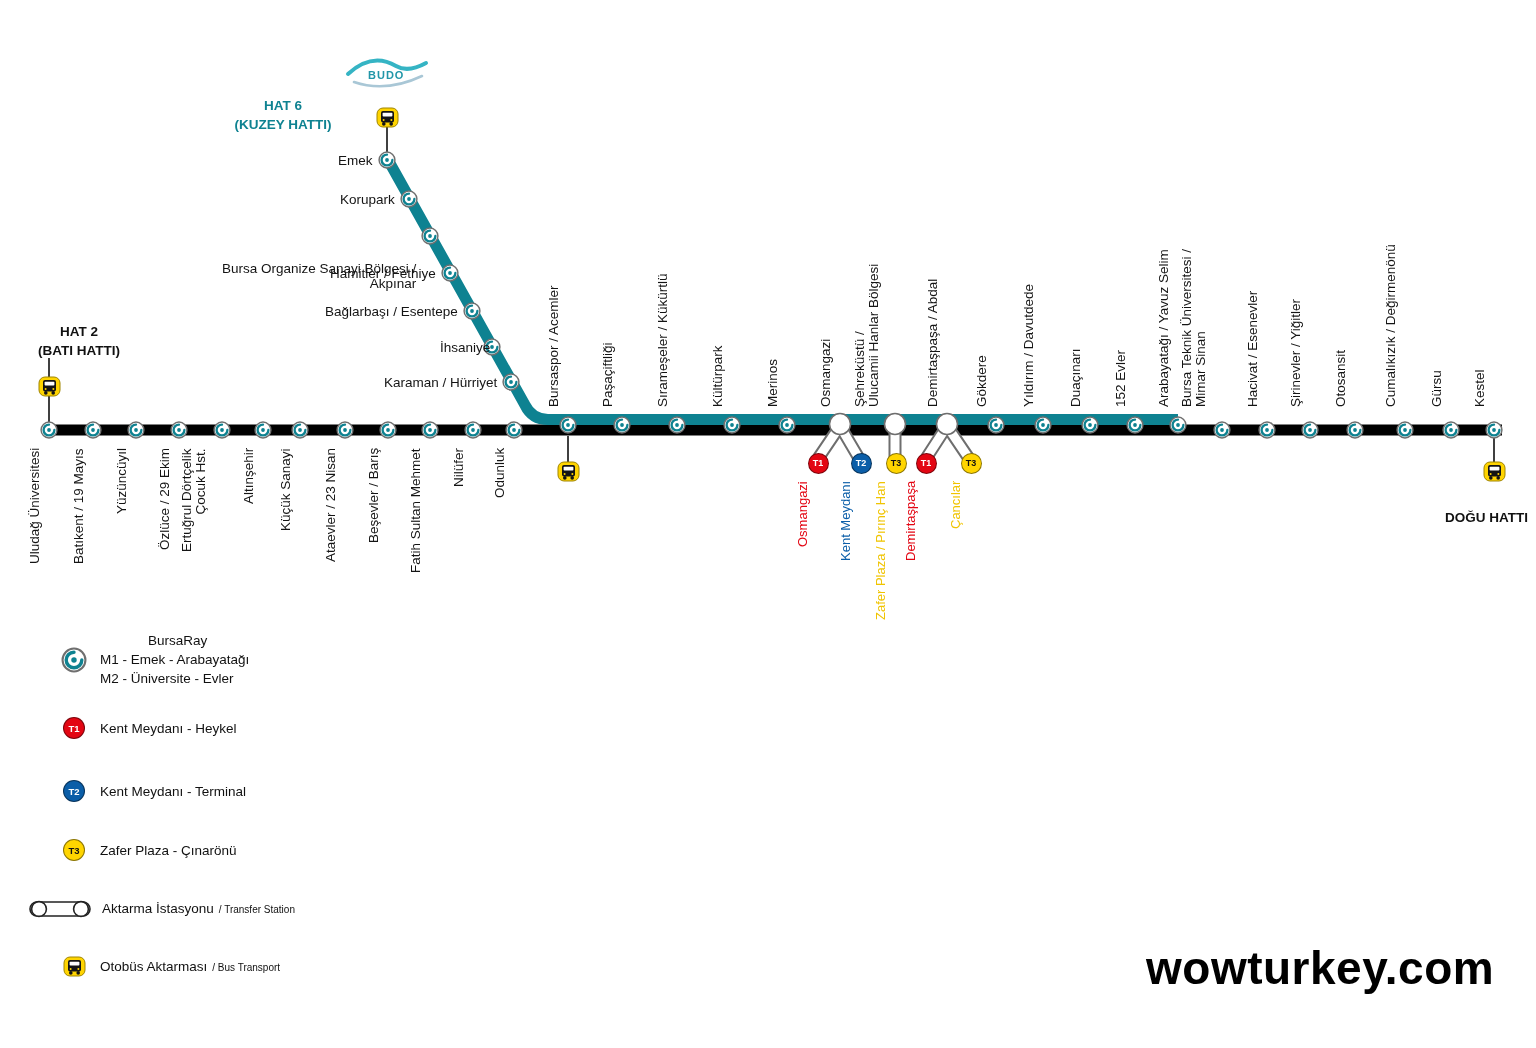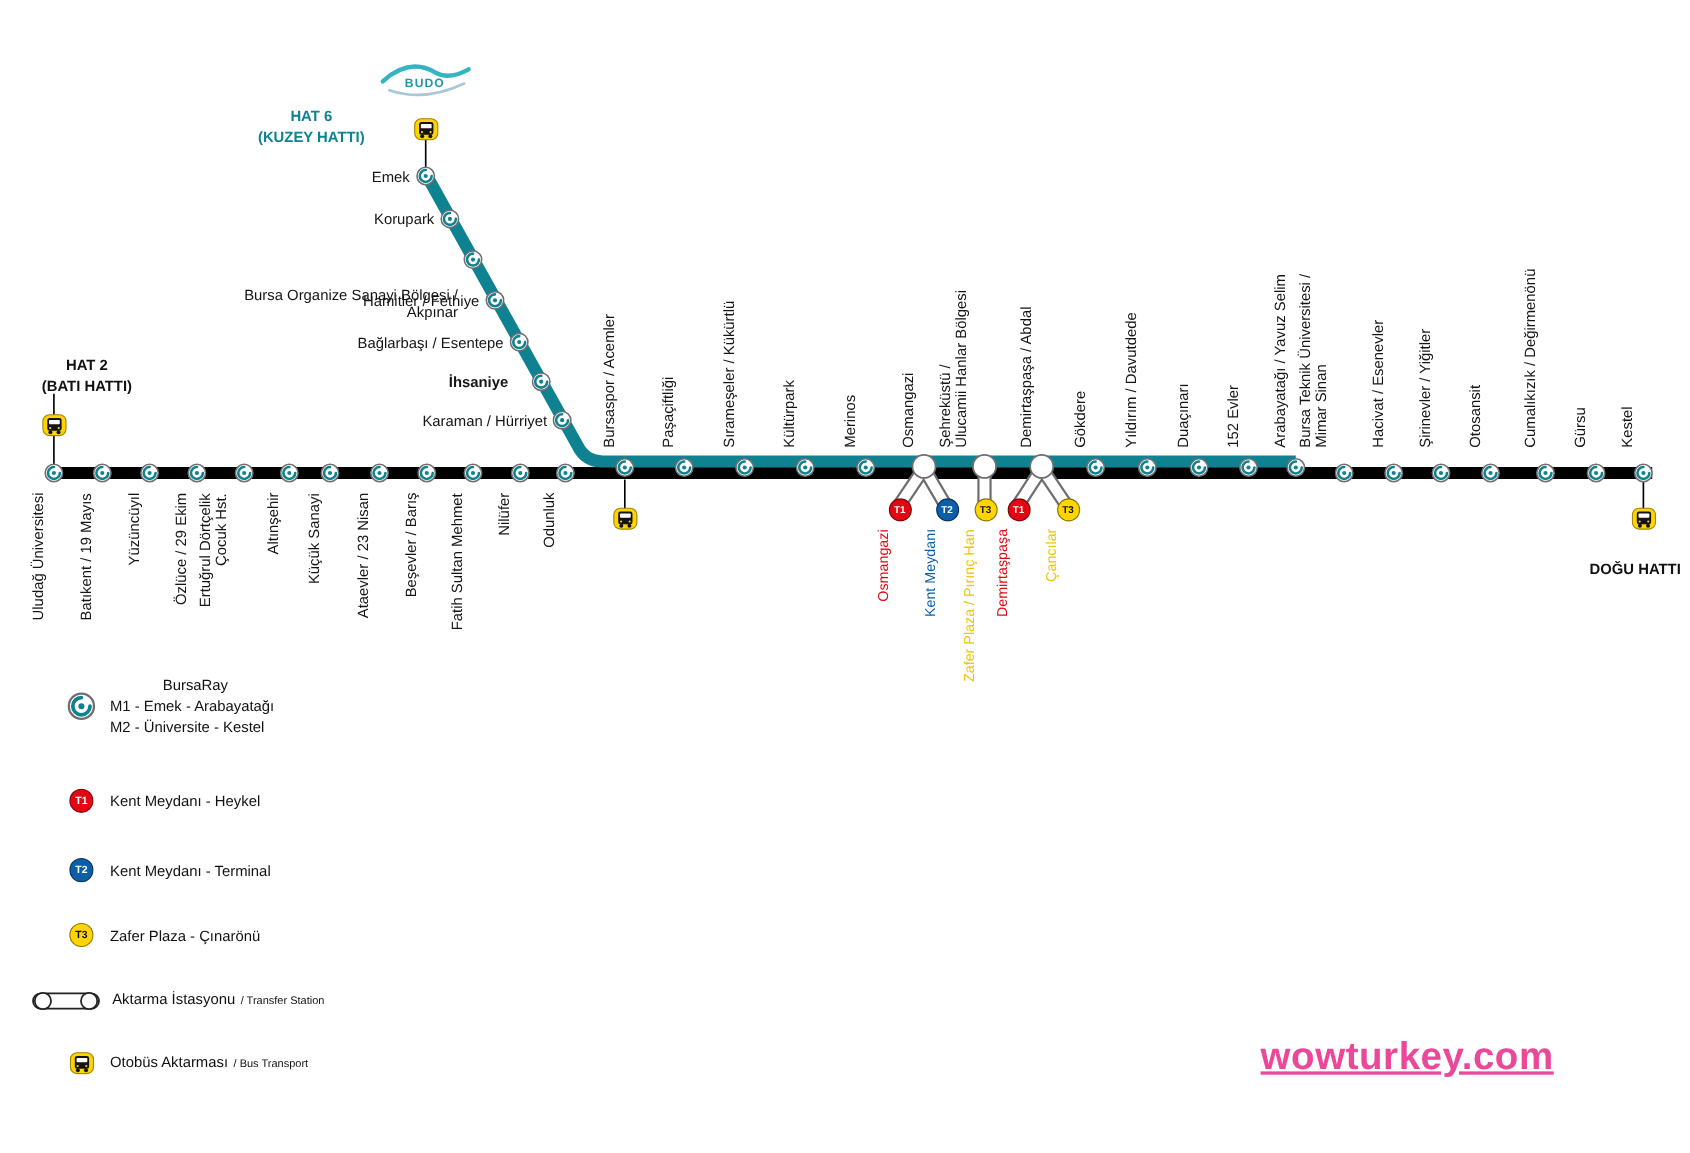--- a/index.html
+++ b/index.html
@@ -21,22 +21,22 @@
   .hat.teal{color:#0e8291;}
   .hat.right{text-align:right;}
   .lg-row{position:absolute;display:flex;align-items:center;font-size:13.5px;color:#111;}
   .lg-icon{display:flex;justify-content:center;align-items:center;width:32px;flex:0 0 32px;}
   .lg-icon.wide{width:64px;flex:0 0 64px;}
   .lg-text{margin-left:10px;line-height:19px;}
   .lg-title{margin-left:48px;}
   .lg-row small{font-size:10px;margin-left:5px;}
   .lg-badge{width:20px;height:20px;border-radius:50%;display:flex;align-items:center;
             justify-content:center;font-size:9.5px;font-weight:bold;border:1px solid rgba(0,0,0,.45);}
-  .watermark{position:absolute;left:1146px;top:941px;font-size:35px;font-weight:bold;
-             color:#ec4899;letter-spacing:.5px;text-decoration:underline;}
+  .watermark{position:absolute;left:1146px;top:941px;font-size:46px;font-weight:bold;
+             color:#000000;letter-spacing:.5px;}
 </style>
 </head>
 <body>
 
 <div id="canvas">
 
   <svg id="lines-svg" width="1536" height="1048">
 
     <line x1="44" y1="430" x2="1502" y2="430" stroke="#000000" stroke-width="11"></line>
 
@@ -69,32 +69,32 @@
     <text x="30" y="31" font-size="11" font-weight="bold" fill="#2196a8" letter-spacing="1">BUDO</text>
   </svg>
 
   <div class="hat teal" style="left:216px;top:96px;width:134px;">HAT 6
 (KUZEY HATTI)</div>
   <div class="hat" style="left:24px;top:322px;width:110px;">HAT 2
 (BATI HATTI)</div>
   <div class="hat right" style="left:1388px;top:508px;width:140px;">DOĞU HATTI</div>
 
   <div>
-    <div class="lg-row" style="left:58px;top:613px;">
+    <div class="lg-row" style="left:58px;top:631px;">
       <span class="lg-icon" id="lg-bursaray-icon">
           <svg width="26" height="26" viewBox="0 0 20 20">
             <circle cx="10" cy="10" r="8.8" fill="#fff" stroke="#6f6f6f" stroke-width="1.6"></circle>
             <path d="M10 4 a6 6 0 1 0 6 6" fill="none" stroke="#0e8291" stroke-width="2.6" stroke-linecap="round"></path>
             <circle cx="10" cy="10" r="2.1" fill="#0e8291"></circle>
           </svg>
         </span>
       <div class="lg-text">
         <div class="lg-title">BursaRay</div>
         <div>M1 - Emek - Arabayatağı</div>
-        <div>M2 - Üniversite - Kestel</div>
+        <div>M2 - Üniversite - Evler</div>
       </div>
     </div>
 
     <div id="legend-tram-rows">
         <div class="lg-row" style="left: 58px; top: 717px;">
           <span class="lg-icon">
             <span class="lg-badge" style="background: rgb(227, 6, 19); color: rgb(255, 255, 255);">T1</span>
           </span>
           <span class="lg-text">Kent Meydanı - Heykel</span>
         </div>
@@ -390,21 +390,21 @@
         <circle cx="10" cy="10" r="8.8" fill="#fff" stroke="#6f6f6f" stroke-width="1.6"></circle>
         <path d="M10 4 a6 6 0 1 0 6 6" fill="none" stroke="#0e8291" stroke-width="2.6" stroke-linecap="round"></path>
         <circle cx="10" cy="10" r="2.1" fill="#0e8291"></circle>
       </svg></div>
     <div class="hlabel" style="left: 325px; top: 303.5px;">Bağlarbaşı / Esentepe</div>
     <div class="marker" style="left: 483px; top: 338px;"><svg width="18" height="18" viewBox="0 0 20 20">
         <circle cx="10" cy="10" r="8.8" fill="#fff" stroke="#6f6f6f" stroke-width="1.6"></circle>
         <path d="M10 4 a6 6 0 1 0 6 6" fill="none" stroke="#0e8291" stroke-width="2.6" stroke-linecap="round"></path>
         <circle cx="10" cy="10" r="2.1" fill="#0e8291"></circle>
       </svg></div>
-    <div class="hlabel" style="left: 408px; top: 339.5px; font-weight: bold;">İhsaniye</div>
+    <div class="hlabel" style="left: 440px; top: 339.5px;">İhsaniye</div>
     <div class="marker" style="left: 502px; top: 373px;"><svg width="18" height="18" viewBox="0 0 20 20">
         <circle cx="10" cy="10" r="8.8" fill="#fff" stroke="#6f6f6f" stroke-width="1.6"></circle>
         <path d="M10 4 a6 6 0 1 0 6 6" fill="none" stroke="#0e8291" stroke-width="2.6" stroke-linecap="round"></path>
         <circle cx="10" cy="10" r="2.1" fill="#0e8291"></circle>
       </svg></div>
     <div class="hlabel" style="left: 384px; top: 374.5px;">Karaman / Hürriyet</div>
     <div class="tram" style="left: 807.5px; top: 452.5px; background: rgb(227, 6, 19); color: rgb(255, 255, 255);">T1</div>
     <div class="vlabel end" style="color: rgb(227, 6, 19); font-size: 13px; left: 810px; top: 533px;">Osmangazi</div>
     <div class="tram" style="left: 850.5px; top: 452.5px; background: rgb(11, 94, 168); color: rgb(255, 255, 255);">T2</div>
     <div class="vlabel end" style="color: rgb(11, 94, 168); font-size: 13px; left: 853px; top: 547px;">Kent Meydanı</div>

